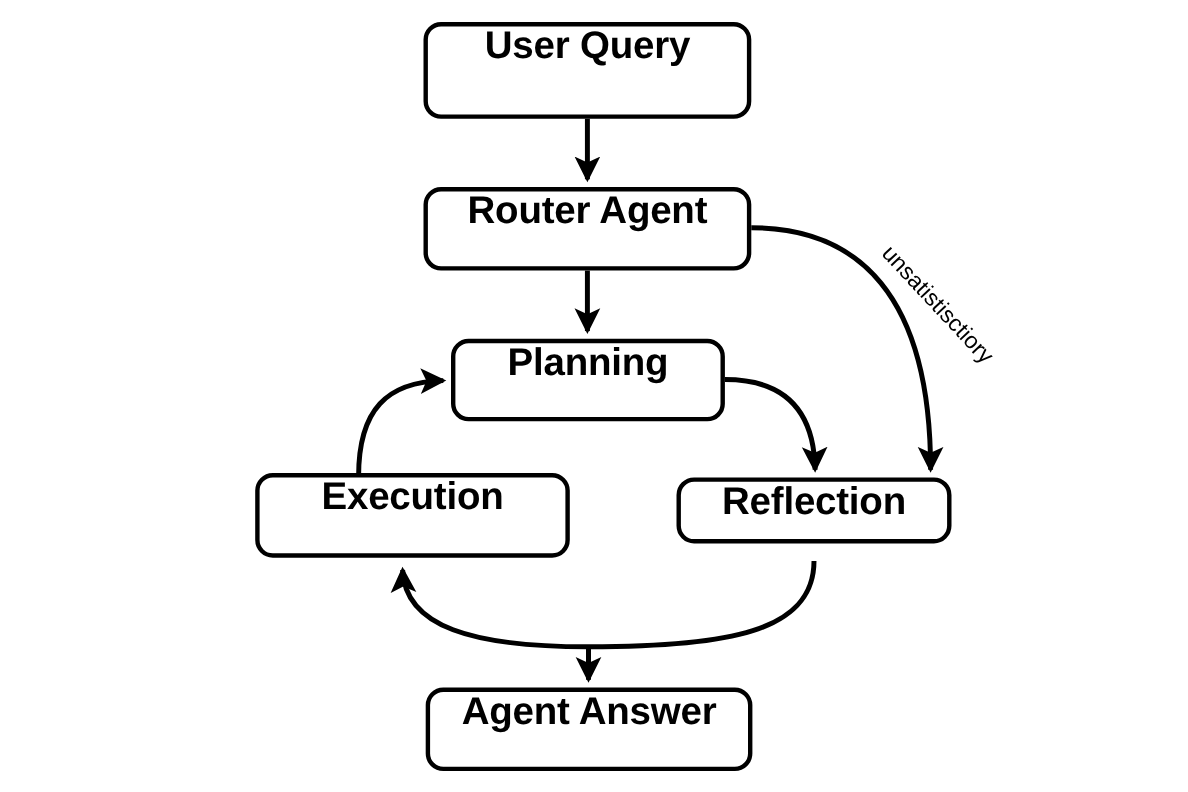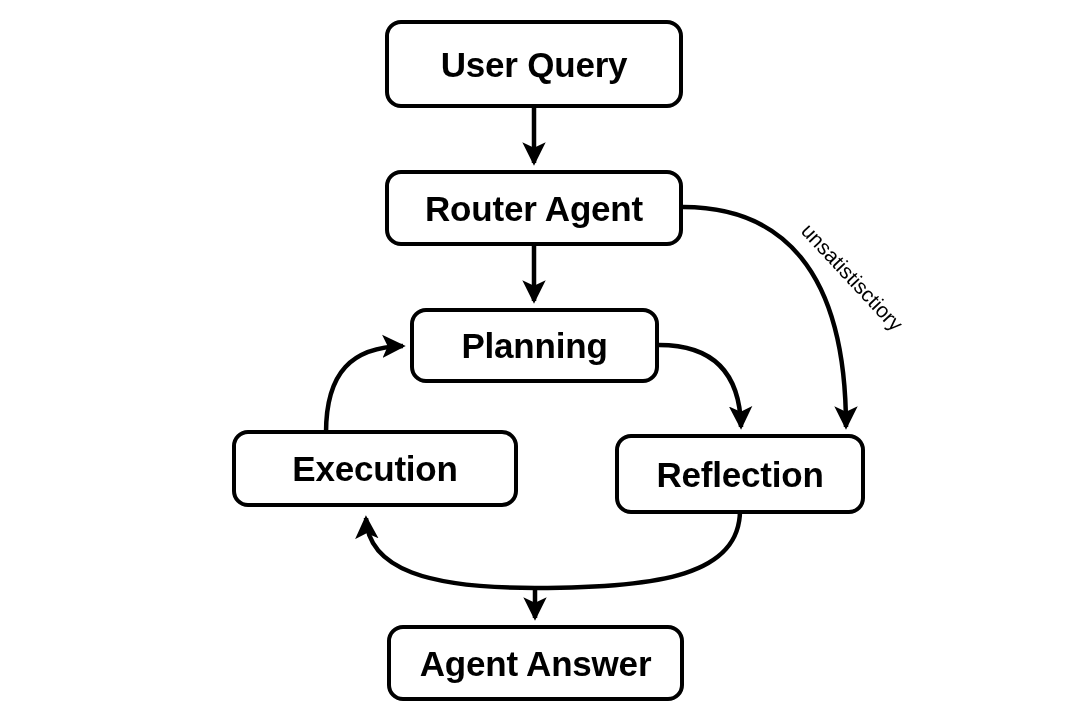--- a/index.html
+++ b/index.html
@@ -28,39 +28,39 @@
     height: 720px;
     display: block;
   }
   .node-box {
     position: absolute;
     box-sizing: border-box;
     border: 4px solid #000000;
     border-radius: 16px;
     background: #ffffff;
     display: flex;
-    align-items: center;
+    align-items: flex-start;
     justify-content: center;
   }
   .node-label {
     font-family: "Liberation Sans", sans-serif;
     font-weight: bold;
     font-size: 35px;
     line-height: 1;
     color: #000000;
     letter-spacing: -0.2px;
     white-space: nowrap;
     user-select: none;
   }
   
   #node-user-query   { left: 385px; top: 20px;  width: 298px; height: 88px; }
   #node-router-agent { left: 385px; top: 170px; width: 298px; height: 76px; }
   #node-planning     { left: 410px; top: 308px; width: 249px; height: 75px; }
   #node-execution    { left: 232px; top: 430px; width: 286px; height: 77px; }
-  #node-reflection   { left: 615px; top: 434px; width: 250px; height: 80px; }
+  #node-reflection   { left: 615px; top: 434px; width: 250px; height: 60px; }
   #node-final-answer { left: 387px; top: 625px; width: 297px; height: 76px; }
 
   .edge-label {
     position: absolute;
     font-family: "Liberation Sans", sans-serif;
     font-weight: normal;
     font-size: 21px;
     color: #000000;
     white-space: nowrap;
     user-select: none;

